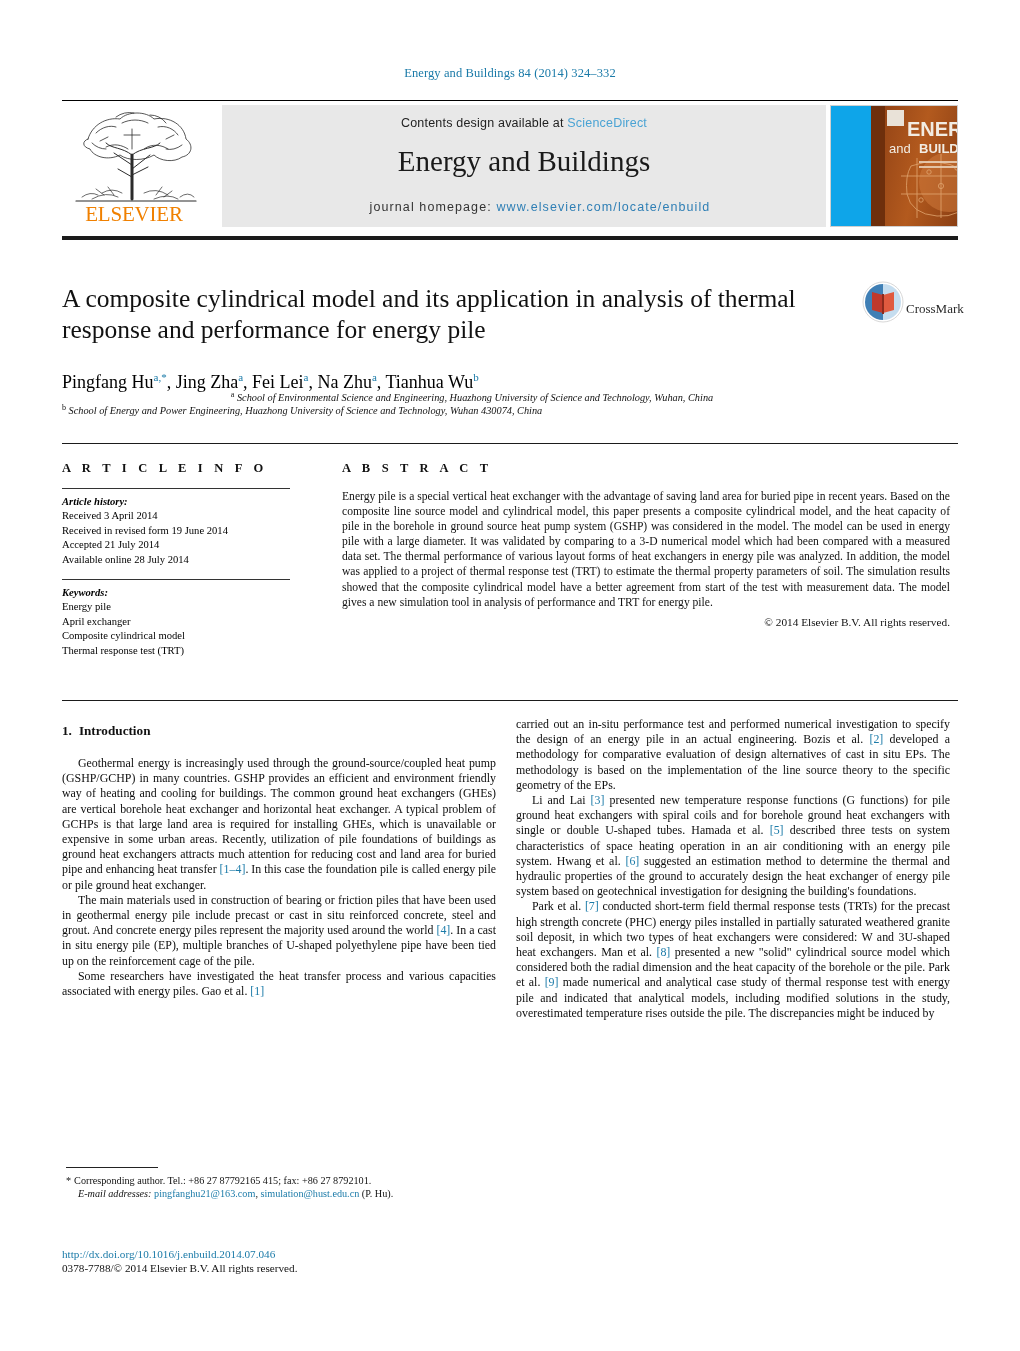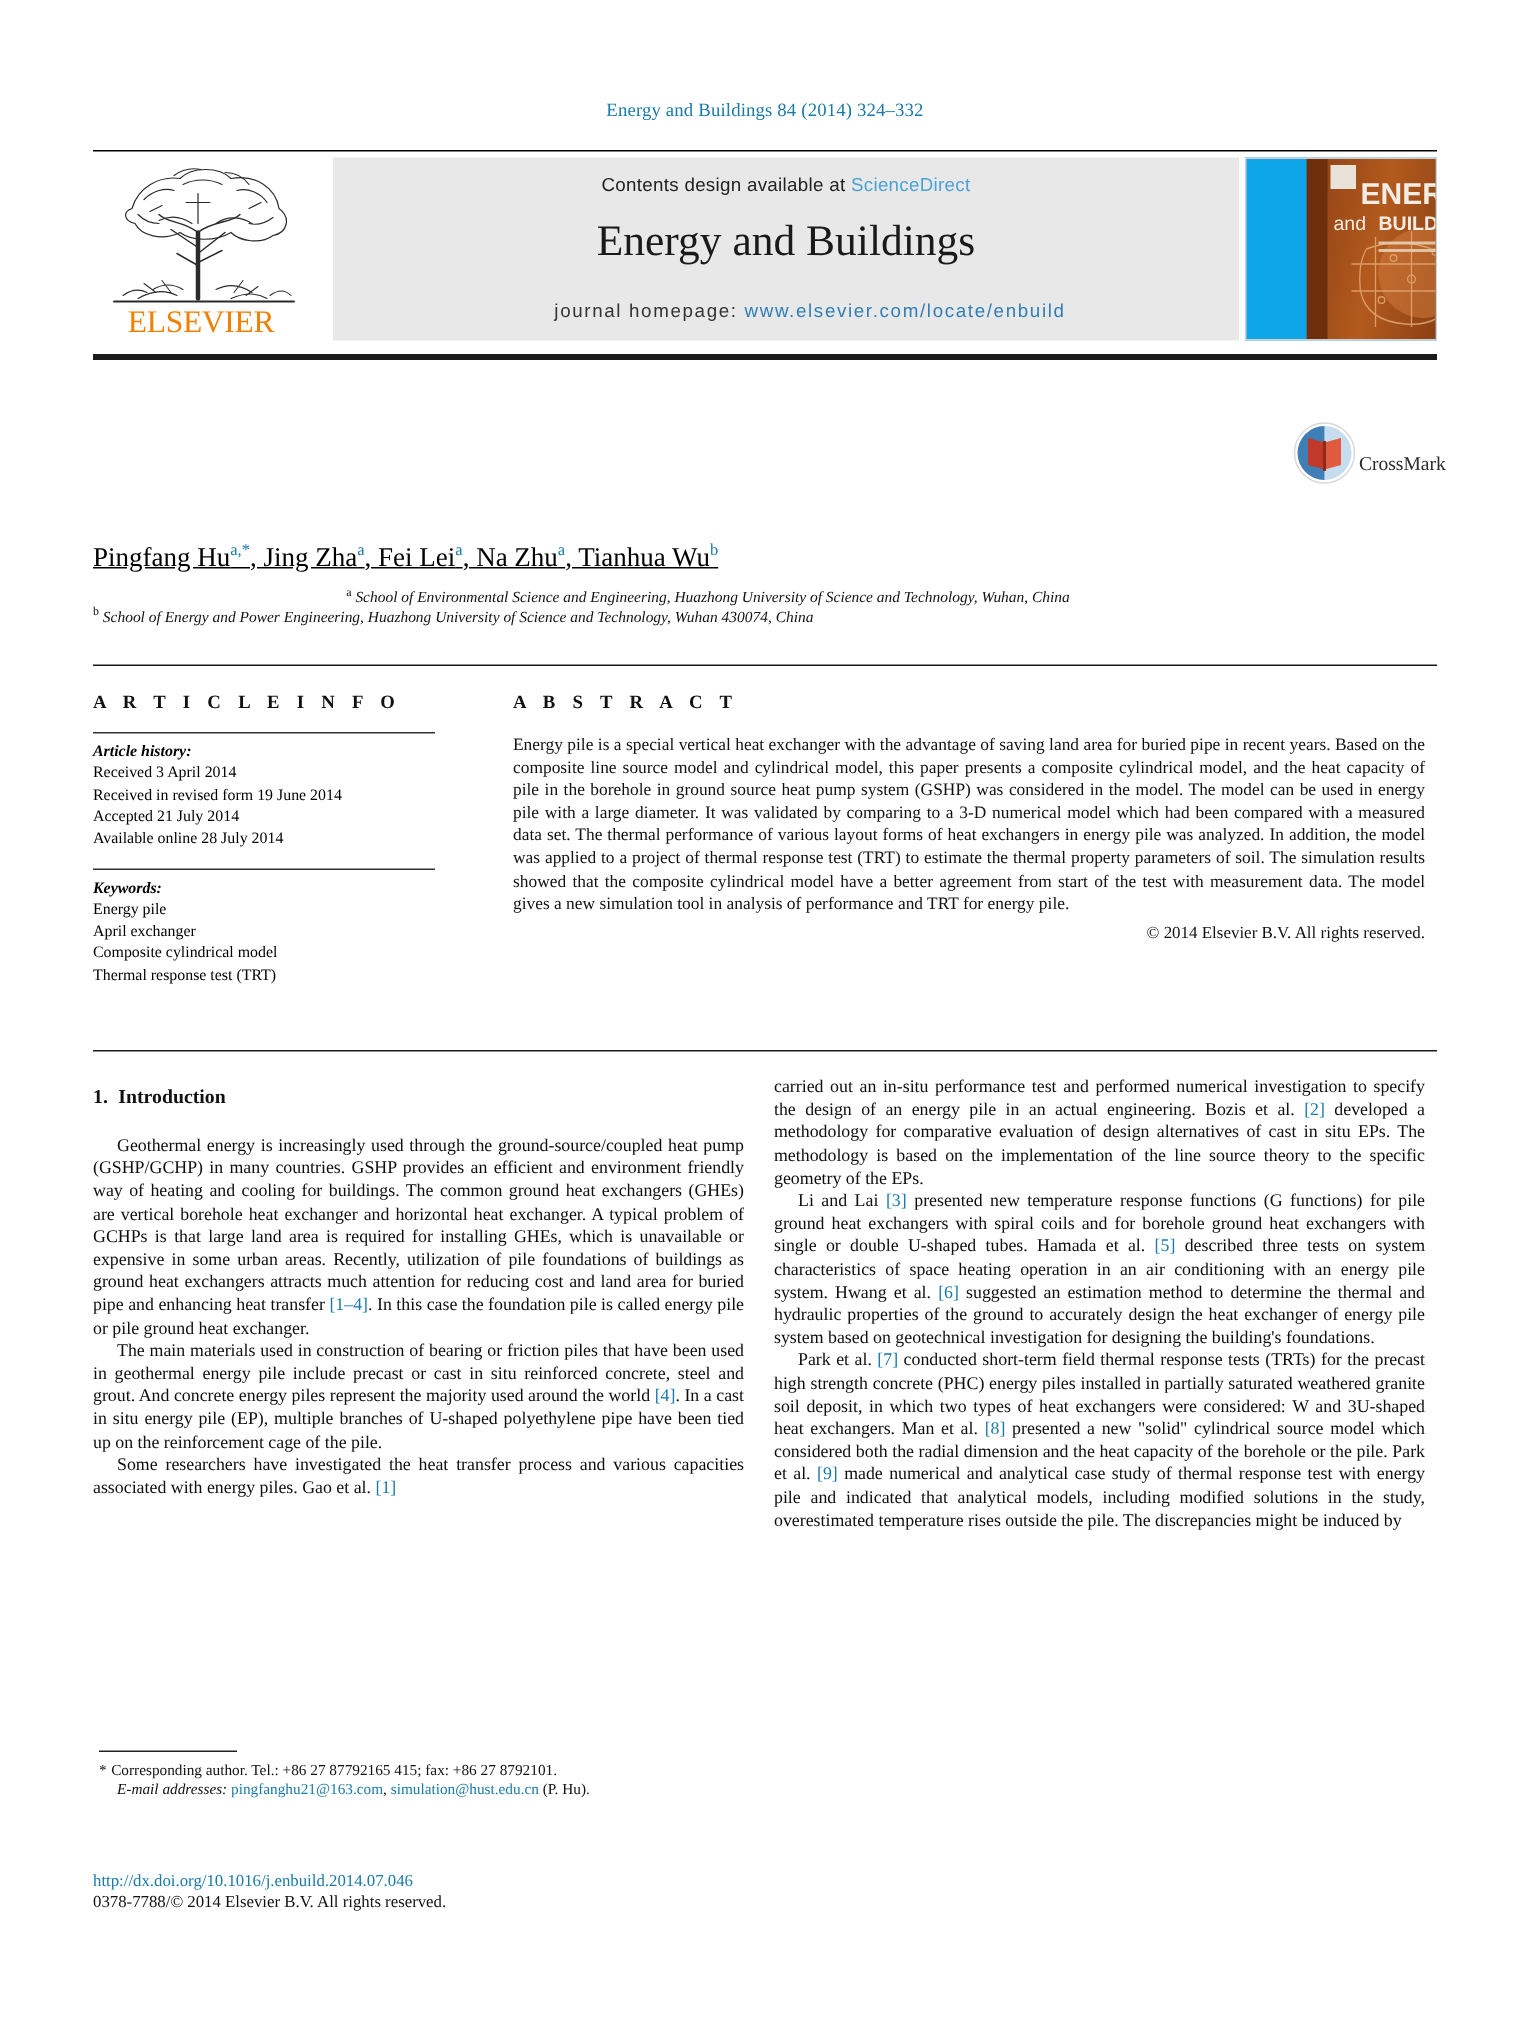--- a/index.html
+++ b/index.html
@@ -155,25 +155,24 @@
     position: absolute;
     left: 44px;
     top: 20px;
     font-family: "Liberation Serif", serif;
     font-size: 13px;
     color: #2b2b2b;
   }
   .authors {
     position: absolute;
     left: 62px;
-    top: 355px;
+    top: 365px;
     width: 800px;
     font-size: 18px;
     line-height: 24px;
-    text-decoration: underline;
   }
   .authors sup { color: #1a7aa8; font-size: 11px; }
   .aff {
     position: absolute;
     left: 62px;
     width: 820px;
     font-size: 10.3px;
     font-style: italic;
     line-height: 13px;
     color: #111;
@@ -384,20 +383,21 @@
         <g fill="#e8cdb2" opacity="0.9">
           <rect x="48" y="55" width="56" height="2"></rect>
           <rect x="48" y="60" width="44" height="2"></rect>
         </g>
       </svg>
     </div>
   </div>
 
   <div class="rule-bottom"></div>
 
+  <div class="title">A composite cylindrical model and its application in analysis of thermal response and performance for energy pile</div>
 
   <div class="crossmark">
     <svg width="42" height="42" viewBox="0 0 42 42">
       <circle cx="21" cy="21" r="20" fill="#ffffff" stroke="#d8d8d8" stroke-width="1"></circle>
       <path d="M21 3 a18 18 0 0 0 0 36 Z" fill="#3f7fb5"></path>
       <path d="M21 3 a18 18 0 0 1 0 36 Z" fill="#5a9dd0" opacity="0.35"></path>
       <path d="M10 11 L21 14 L21 32 L10 29 Z" fill="#c0392b"></path>
       <path d="M32 11 L21 14 L21 32 L32 29 Z" fill="#e05a3f"></path>
       <rect x="20" y="13" width="2" height="20" fill="#8d2a1c"></rect>
     </svg>

